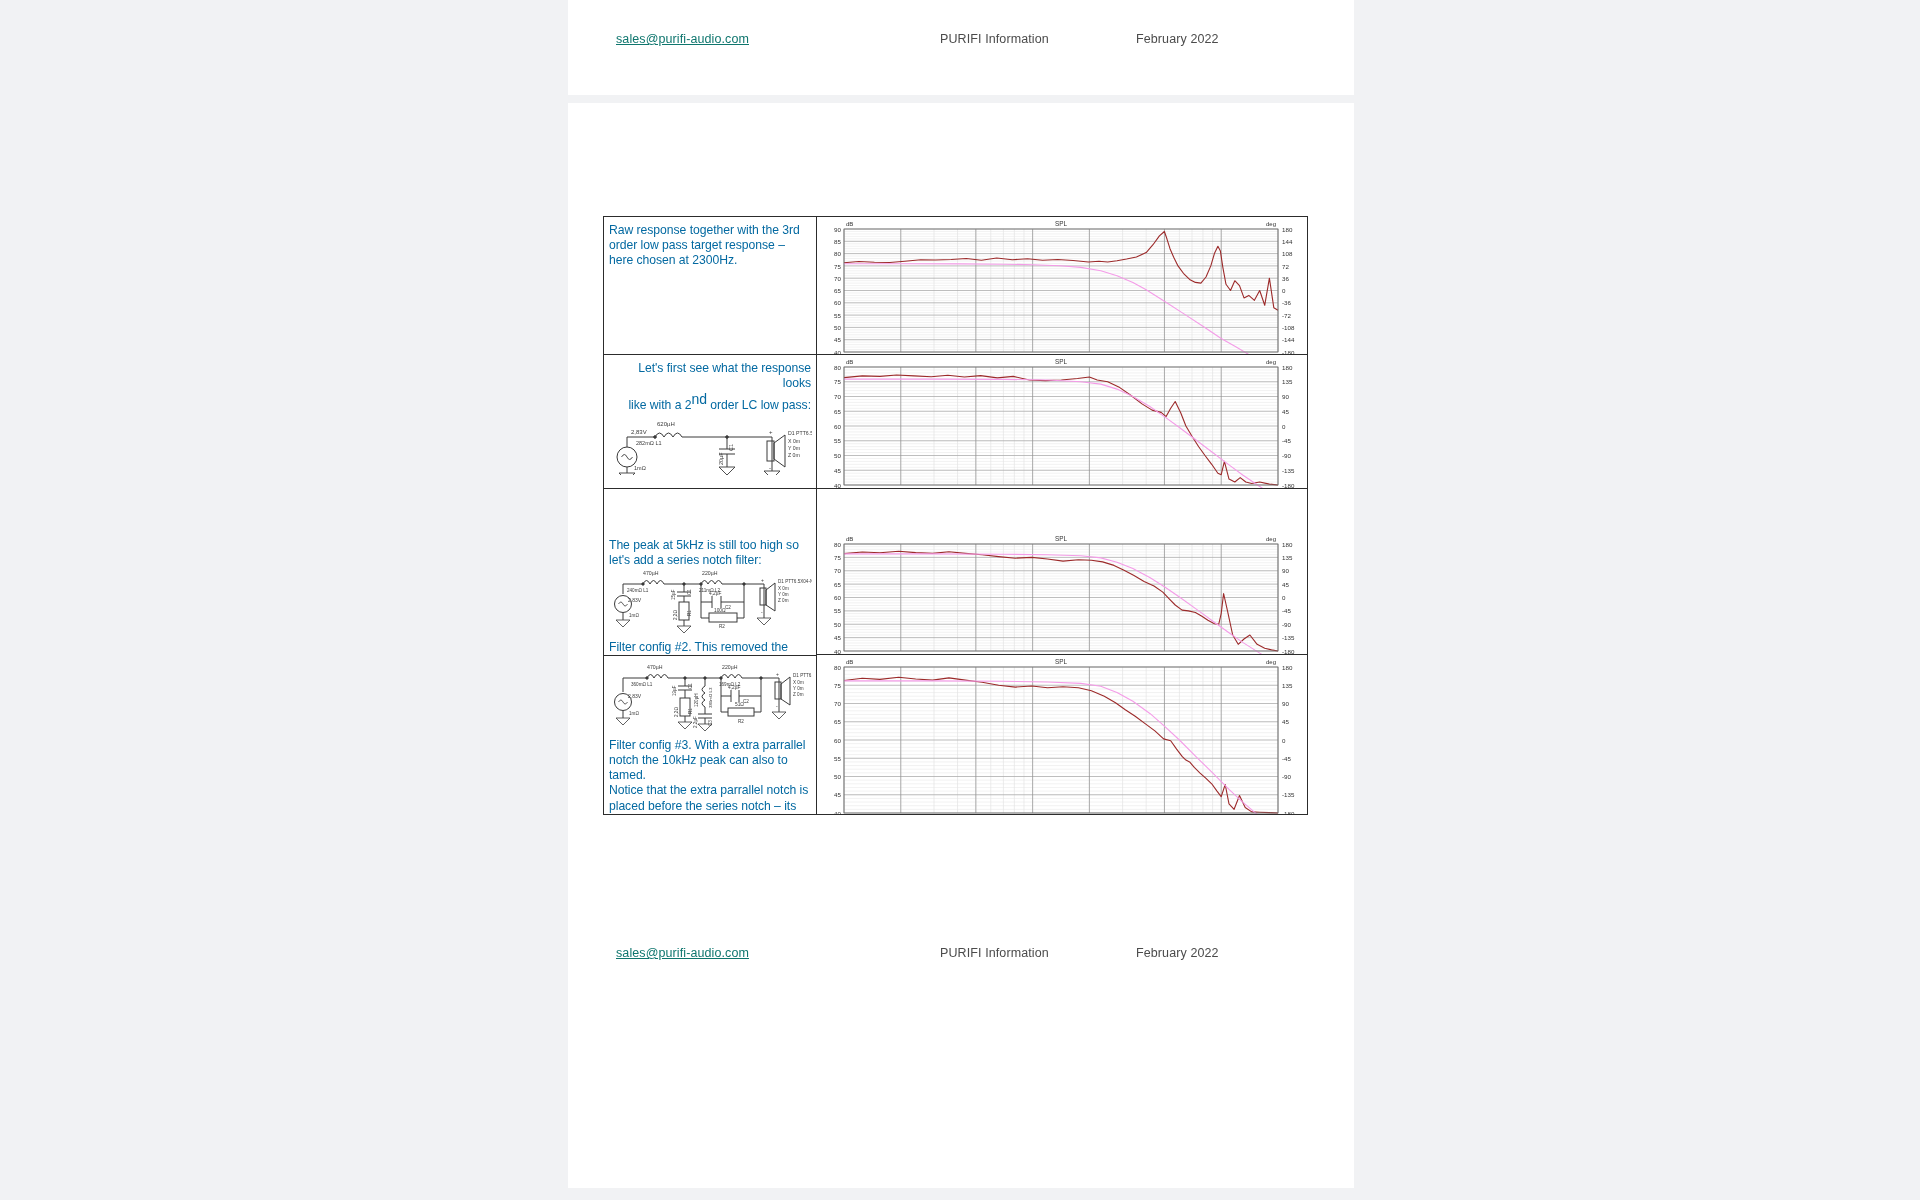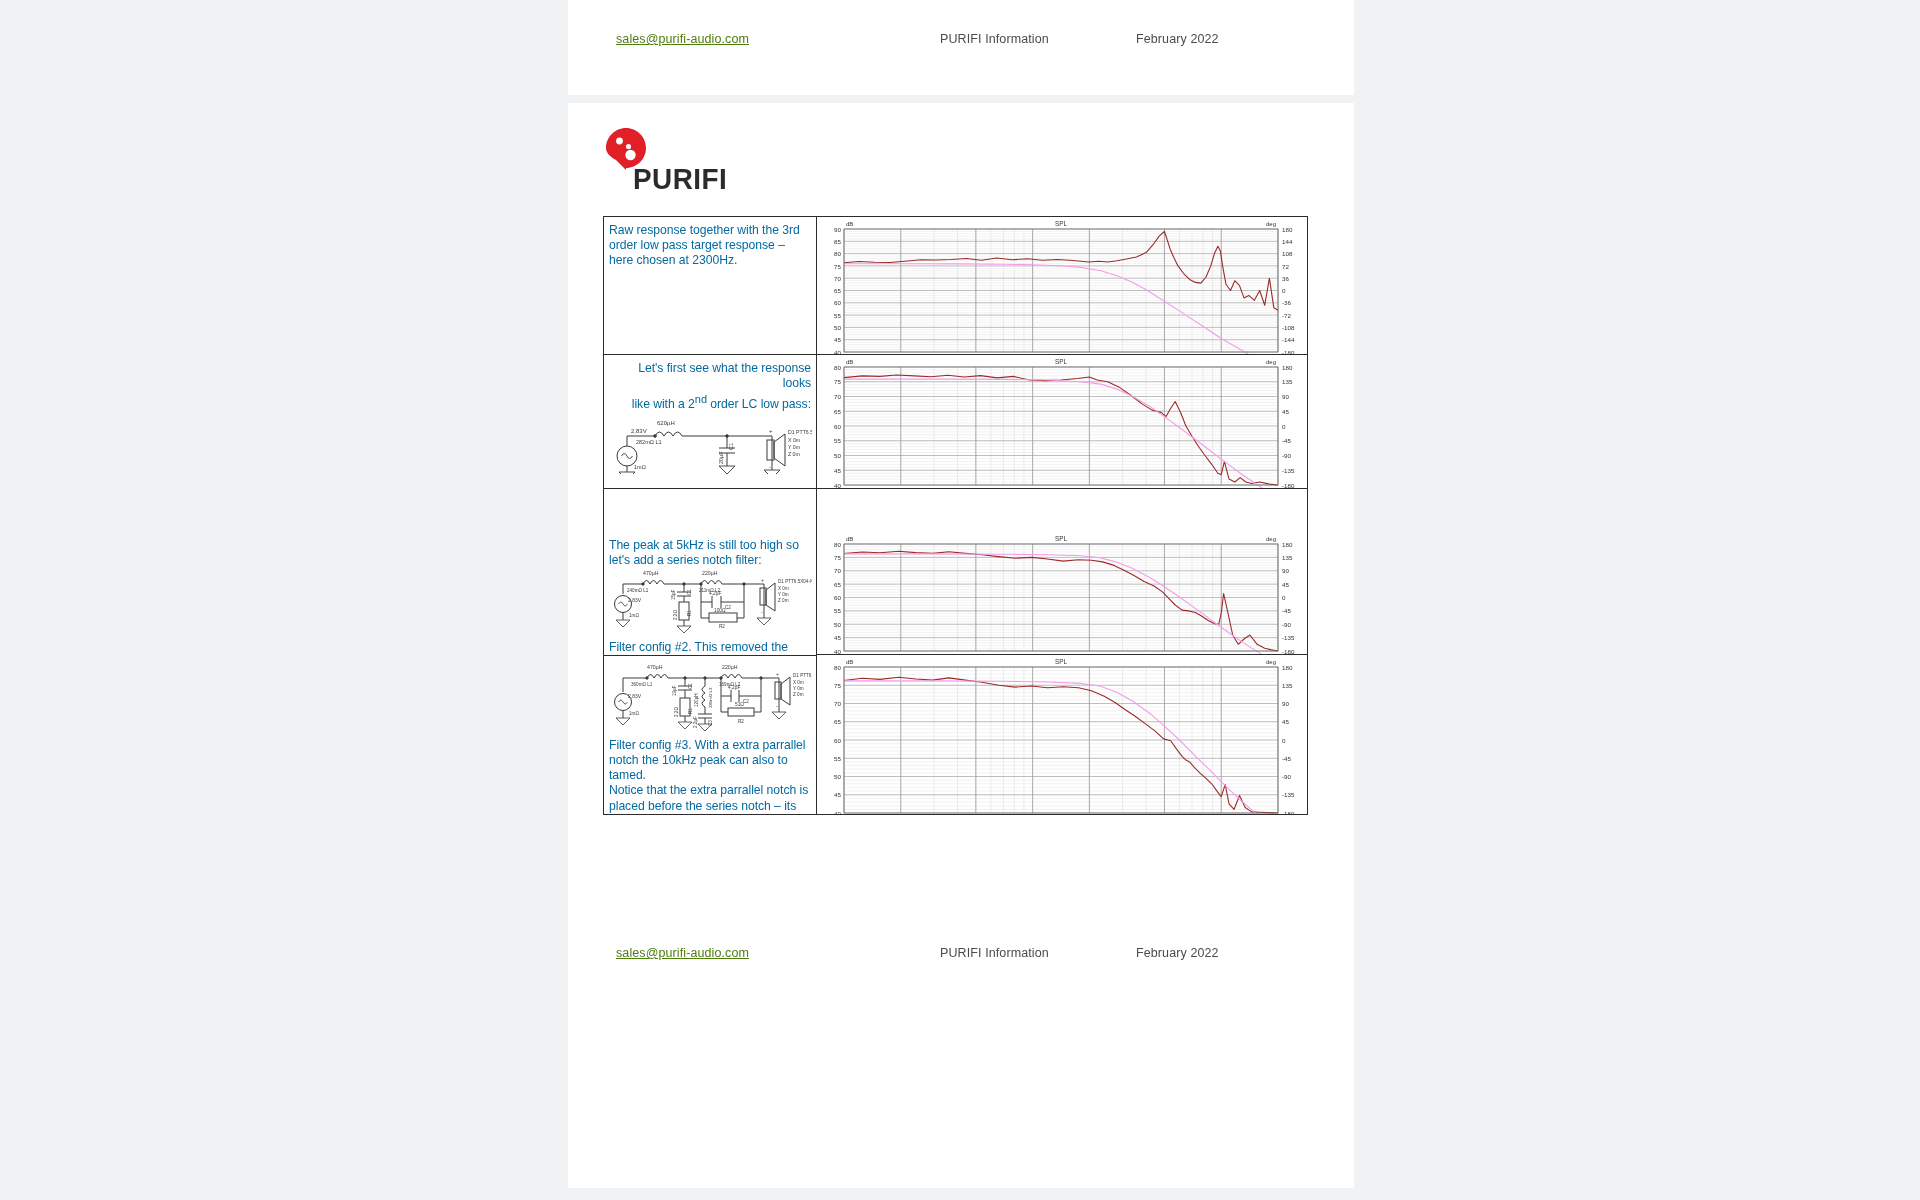--- a/index.html
+++ b/index.html
@@ -26,21 +26,21 @@
     position: absolute;
     left: 0; right: 0;
     display: flex;
     font-size: 12.5px;
     color: #4b4b4b;
     letter-spacing: .1px;
   }
   .docrow .c-mail { position: absolute; left: 48px; }
   .docrow .c-info { position: absolute; left: 324px; margin-left: 48px; }
   .docrow .c-date { position: absolute; left: 568px; }
-  .mail-link { color: #4d7c0f; text-decoration: underline; }
+  .mail-link { color: #0f766e; text-decoration: underline; }
 
   
   .logo-wrap { position: absolute; left: 35px; top: 24px; width: 130px; height: 75px; }
   .logo-mark { position: absolute; left: 2px; top: 0; width: 42px; height: 44px; }
   .logo-text {
     position: absolute; left: 30px; top: 37px;
     font-family: "Liberation Sans", sans-serif;
     font-weight: 700; font-size: 30px; letter-spacing: .5px;
     color: #2b2b2b; line-height: 1;
     transform: scaleX(.93); transform-origin: left top;
@@ -73,21 +73,21 @@
   .r1 { height: 174px; } .r2 { height: 168px; text-align: right; }
   .r3 { height: 156px; margin-top: 43px; } .r4 { height: 200px; }
 
   .txt {
     font-size: 12.2px;
     line-height: 15.2px;
     color: #0369a1;
     letter-spacing: -.05px;
   }
   .txt.small-gap { margin-top: 12px; }
-  .txt sup { font-size: 11px; vertical-align: super; }
+  .txt sup { font-size: 14px; vertical-align: super; }
 
   
   .circuit { position: relative; width: 100%; }
 
   
   .chart { position: relative; width: 100%; height: 100%; background: #fff; }
   .chart svg { display: block; }
 </style>
 </head>
 <body>
@@ -97,29 +97,20 @@
   <div class="page page-prev">
     <div class="docrow" style="top:152px;">
       <span class="c-mail"><a class="mail-link">sales@purifi-audio.com</a></span>
       <span class="c-info">PURIFI Information</span>
       <span class="c-date">February 2022</span>
     </div>
   </div>
 
   <div class="page page-main">
 
-    <div class="logo-wrap">
-      <svg class="logo-mark" viewBox="0 0 42 44">
-        <path d="M21 1 C32 1 41 10 41 21 C41 32 32 41 21 41 L21 43 L11 33 C4.5 29.5 1 25.5 1 21 C1 10 10 1 21 1 Z" fill="#e01f26"></path>
-        <circle cx="14.5" cy="14" r="3.4" fill="#fff"></circle>
-        <circle cx="23.5" cy="19.5" r="2.6" fill="#fff"></circle>
-        <circle cx="25.5" cy="28" r="5.2" fill="#fff"></circle>
-      </svg>
-      <div class="logo-text">PURIFI</div>
-    </div>
 
     <div class="content">
 
       <div class="col-left">
 
         <div class="cell r1">
           <div class="txt">Raw response together with the 3rd order low pass target response – here chosen at 2300Hz.</div>
         </div>
 
         <div class="cell r2">

